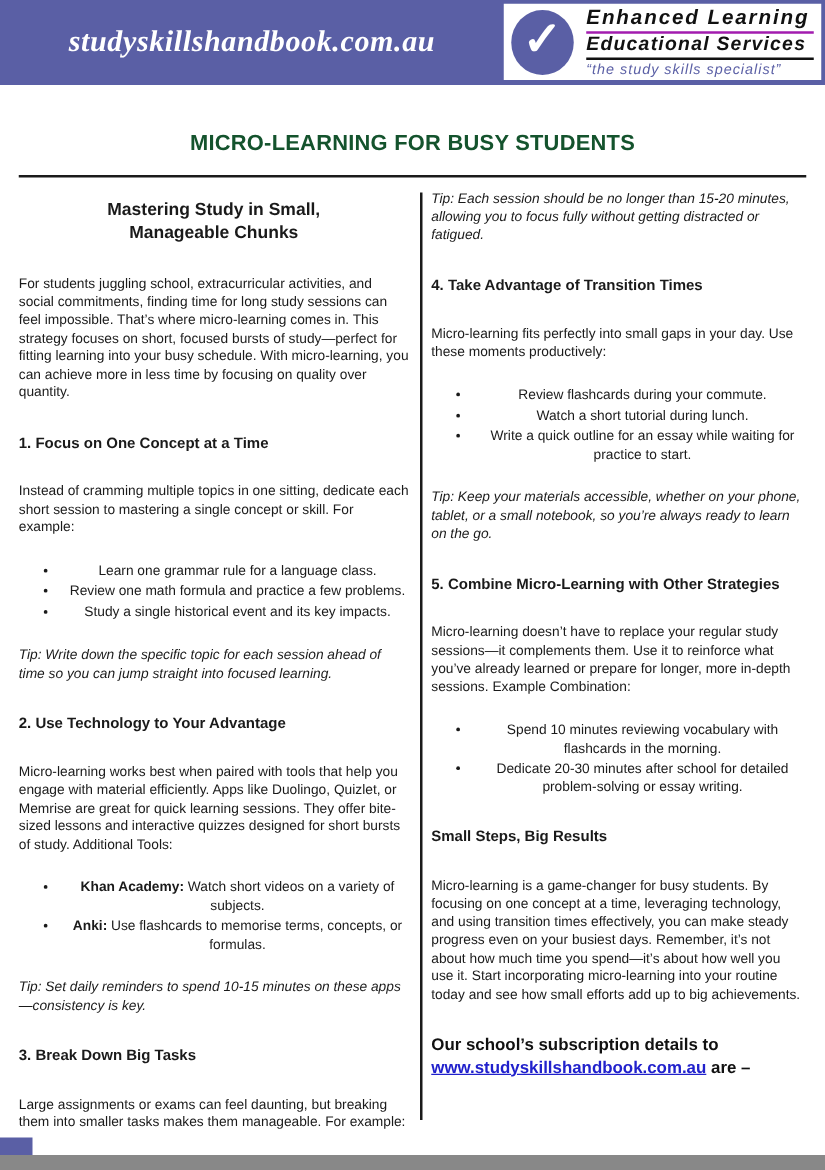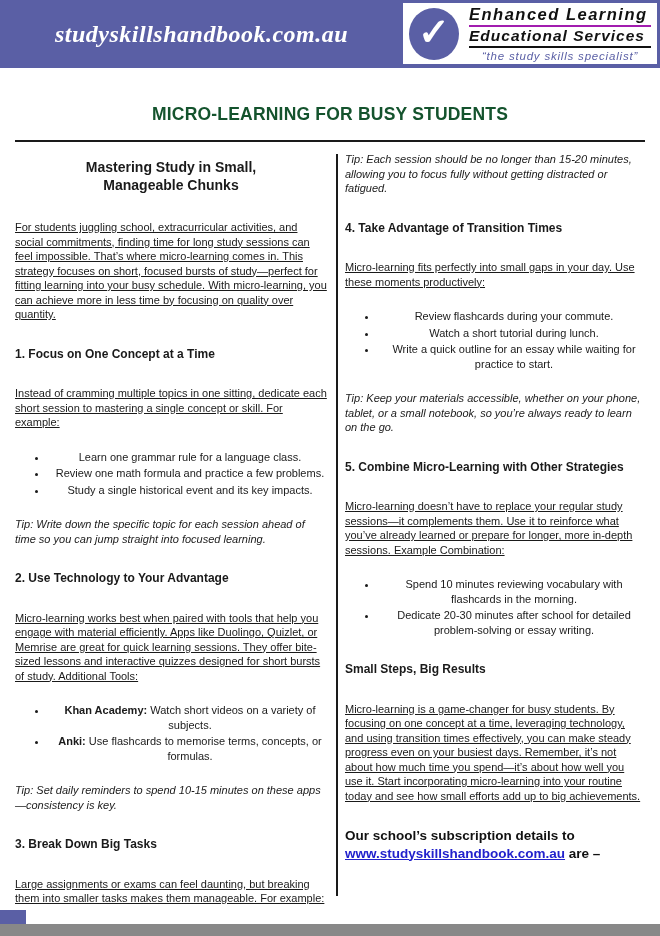--- a/index.html
+++ b/index.html
@@ -8,36 +8,36 @@
 
   
   .header { height: 68px; background: #5a5fa5; position: relative; display: flex; align-items: center; }
   .site-title { color: #fff; font-family: "Liberation Serif", serif; font-style: italic; font-weight: bold; font-size: 24px; margin-left: 55px; letter-spacing: .5px; }
   .logo-box { position: absolute; right: 3px; top: 3px; width: 254px; height: 61px; background: #fff; display: flex; align-items: center; padding: 4px 6px; }
   .logo-circle { width: 50px; height: 52px; border-radius: 50%; background: #5a5fa5; color: #fff; display: flex; align-items: center; justify-content: center; flex: 0 0 auto; margin-right: 10px; }
   .logo-circle .check { font-size: 38px; font-weight: bold; line-height: 1; transform: translateY(-2px); }
   .logo-text { flex: 1; }
   .logo-l1 { font-size: 16.5px; font-weight: bold; font-style: italic; color: #111; letter-spacing: 1.5px; border-bottom: 2px solid #a21caf; padding-bottom: 1px; white-space: nowrap; }
   .logo-l2 { font-size: 15.5px; font-weight: bold; font-style: italic; color: #111; letter-spacing: 1px; border-bottom: 2px solid #111; padding-bottom: 1px; white-space: nowrap; }
-  .logo-tag { font-size: 11.5px; font-style: italic; color: #5a5fa5; letter-spacing: .8px; margin-top: 2px; text-align: center; white-space: nowrap; }
+  .logo-tag { font-size: 11.5px; font-style: italic; color: #5a5fa5; letter-spacing: .8px; margin-top: 2px; white-space: nowrap; }
 
   
   .page-title { text-align: center; font-weight: bold; font-size: 17.5px; color: #14532d; margin-top: 36px; letter-spacing: .2px; }
   .title-rule { width: 630px; margin: 15px auto 0; border: 0; border-top: 2px solid #1a1a1a; }
 
   
   .columns { display: flex; padding: 0 15px; margin-top: 10px; }
   .col { font-size: 11px; line-height: 14.5px; color: #1a1a1a; }
   .col.left { width: 312px; }
   .divider { width: 2px; background: #1a1a1a; height: 742px; margin: 2px 7px 0 9px; flex: 0 0 auto; }
   .col.right { width: 300px; }
 
   .col-title { font-size: 14px; line-height: 17.5px; font-weight: bold; text-align: center; margin: 7px 6px 26px; }
   .heading { font-weight: bold; font-size: 12px; margin: 25px 0; }
-  .para { margin: 4px 0 20px; text-decoration: underline; }
+  .para { margin: 4px 0 20px; }
   .tip { font-style: italic; margin: 0 0 20px; }
   ul.bullets { list-style: disc; padding-left: 33px; margin: 0 0 20px; }
   ul.bullets li { margin-bottom: 2px; padding-left: 5px; text-align: center; }
   .b { font-weight: bold; margin-top: 48px; }
 
   
   .sub-heading { font-weight: bold; font-size: 13.5px; line-height: 17.5px; margin-top: 24px; color: #111; }
   .site-link { color: #2121cc; text-decoration: underline; cursor: pointer; }
 
   .corner-mark { position: absolute; left: 0; bottom: 0; width: 26px; height: 14px; background: #5a5fa5; }

